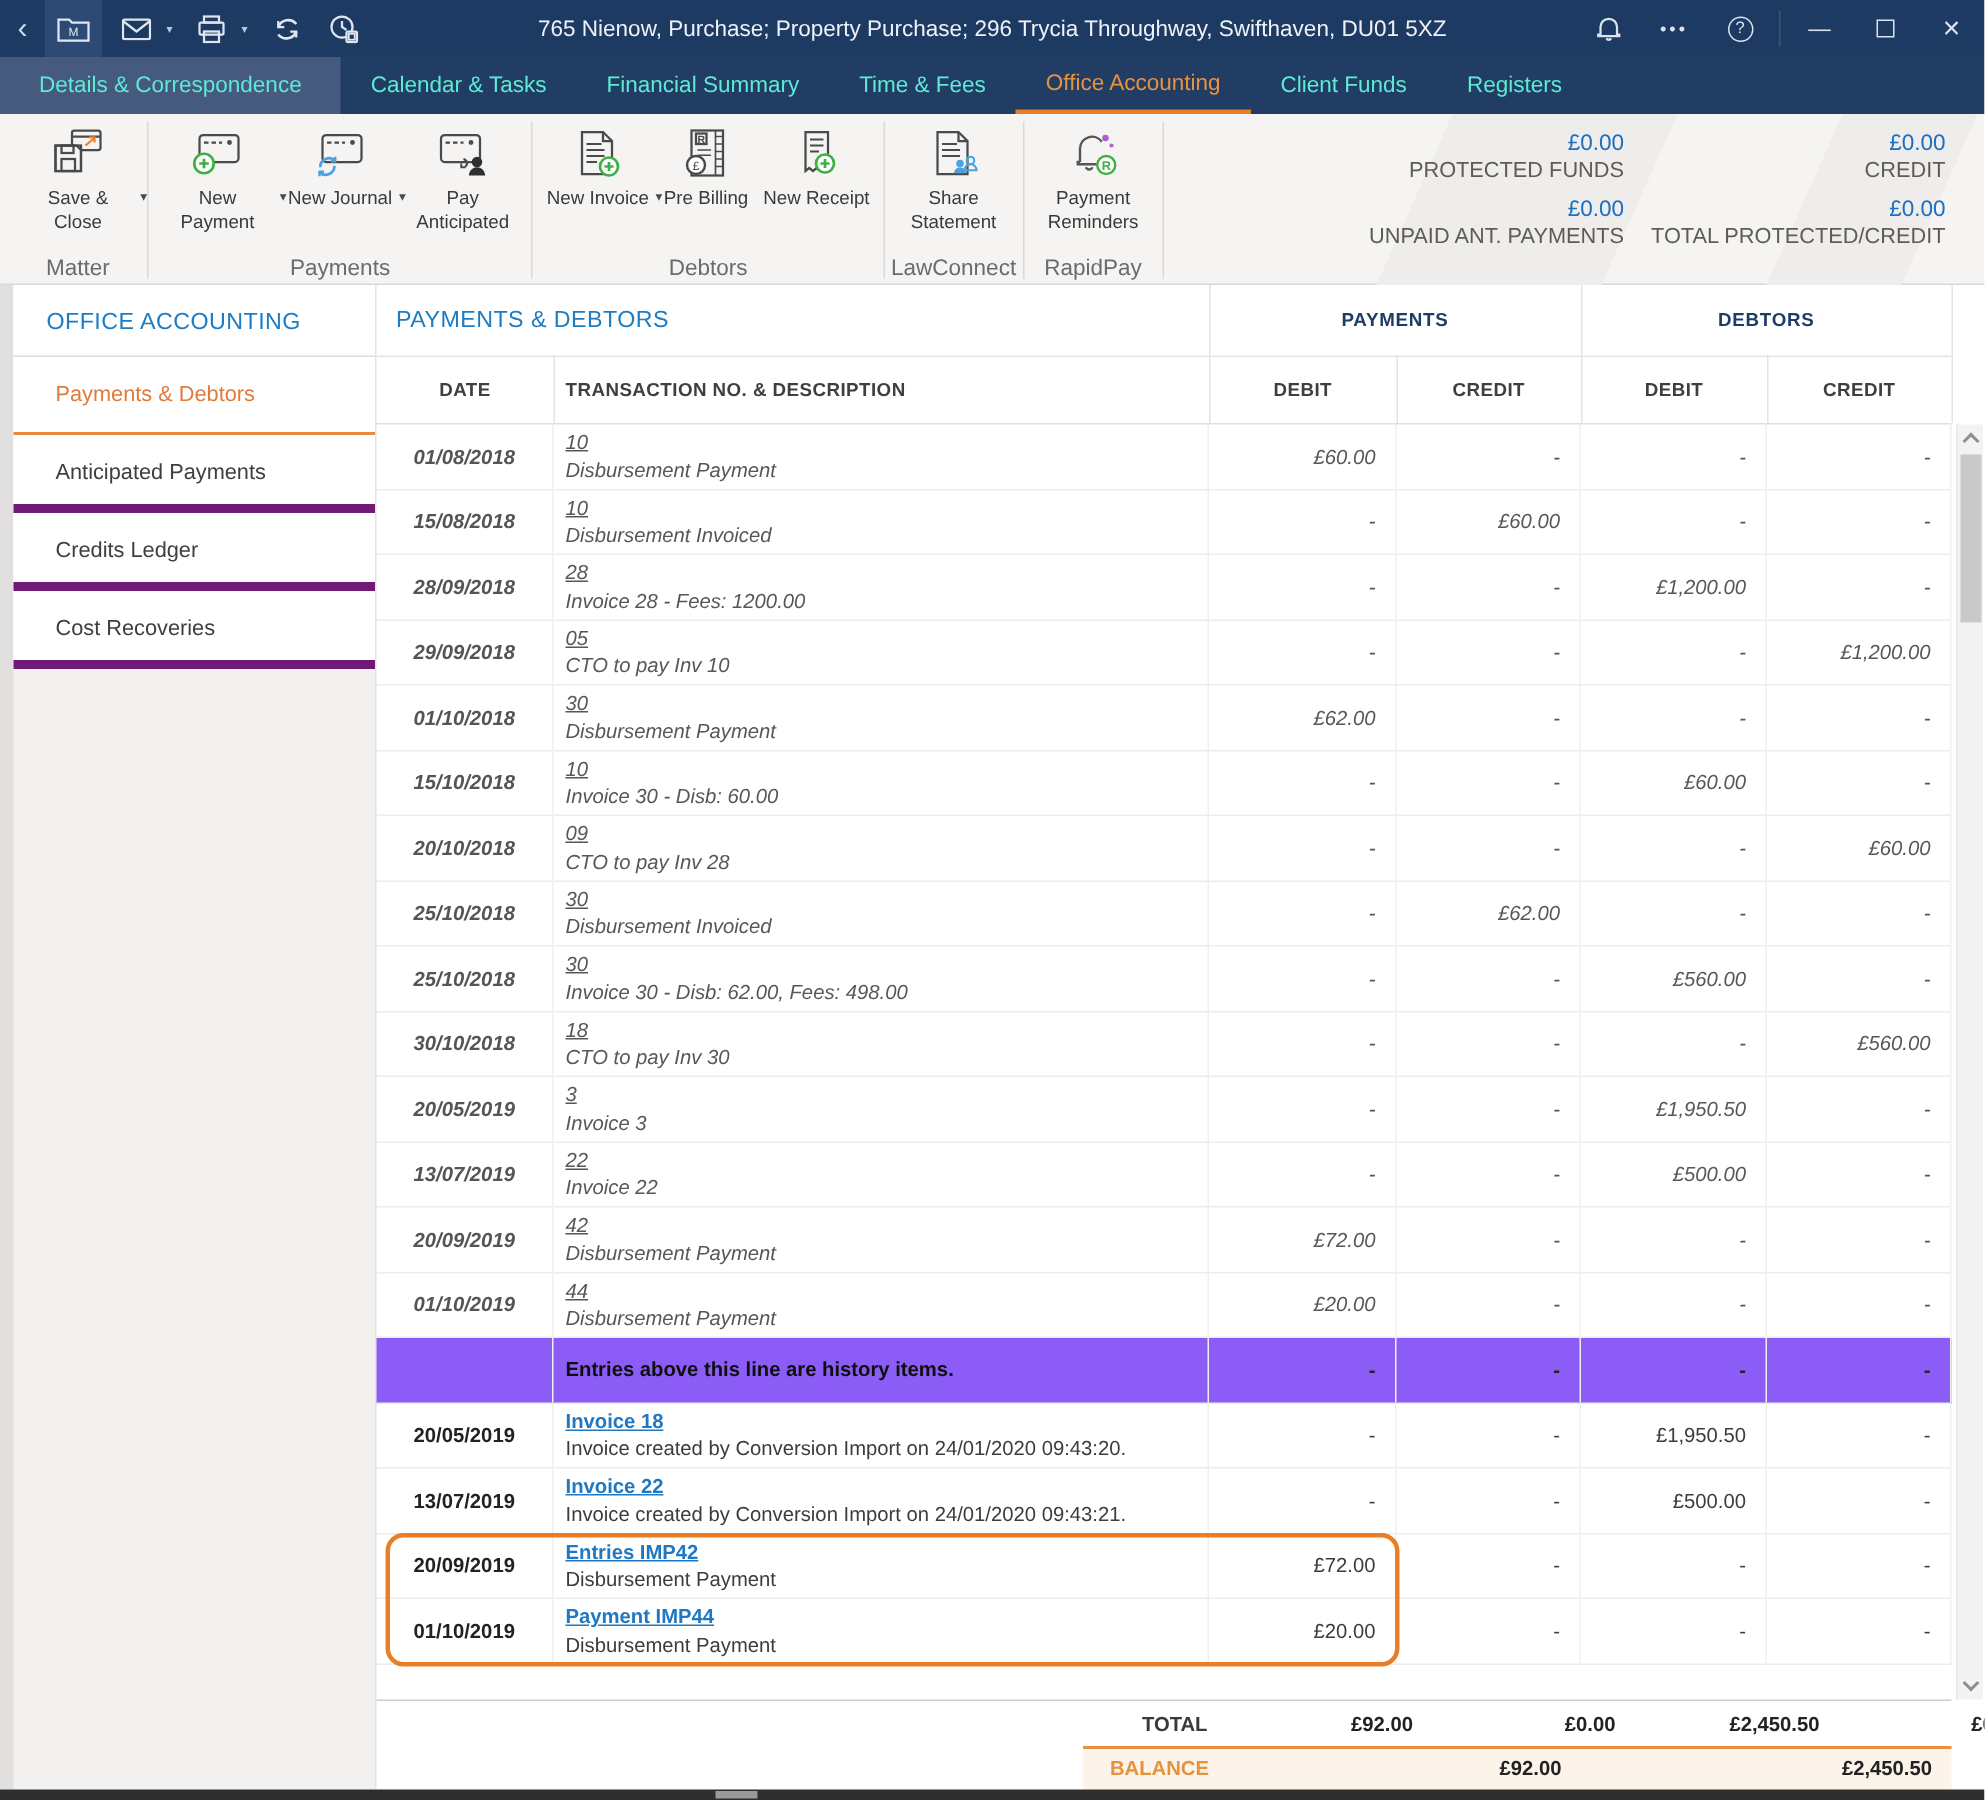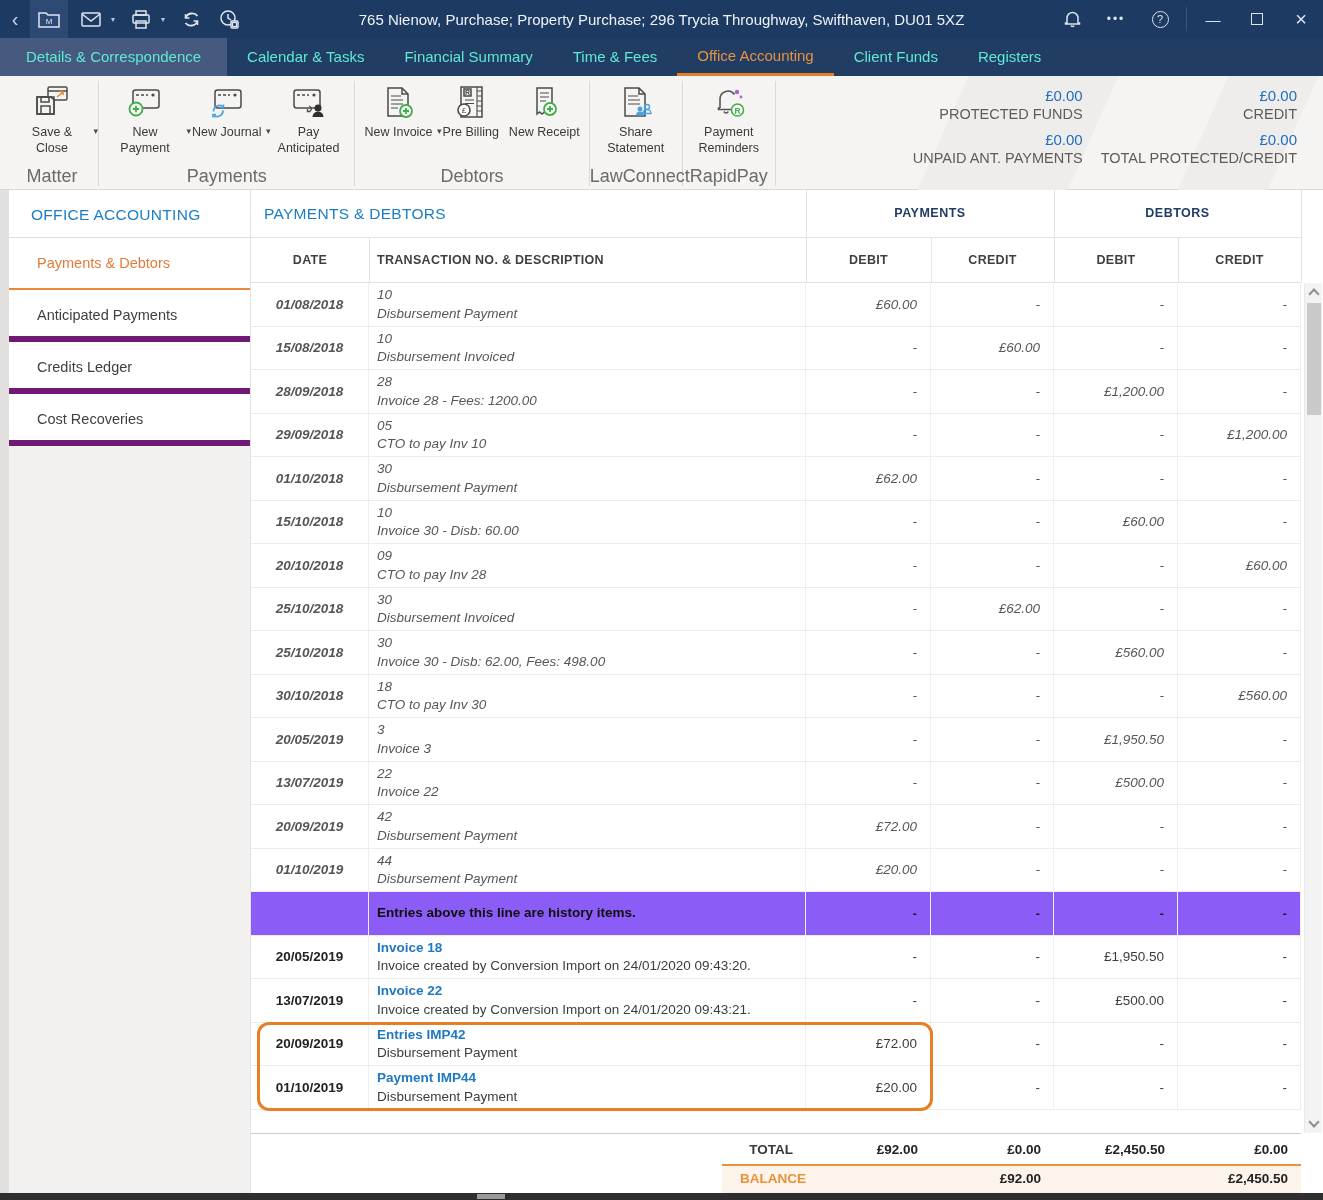--- a/index.html
+++ b/index.html
@@ -27,21 +27,21 @@
   .tab { height:38px; line-height:37px; padding:0 20px; font-size:15px; color:#5eead4; white-space:nowrap; }
   .tab.first { background:#46597f; padding:0 26px; }
   .tab.active { color:#e8923f; border-bottom:3px solid #e87f27; line-height:35px; }
 
   
   .ribbon { position:absolute; left:0; top:76px; width:1323px; height:114px; background:#f5f4f2; border-bottom:1px solid #d9d8d6; display:flex; padding-left:6px; }
   .wm { position:absolute; top:0; height:114px; background:#efedeb; transform:skewX(-24deg); }
   .wm1 { right:230px; width:150px; }
   .wm2 { right:30px; width:90px; }
   .rgroup { position:relative; display:flex; align-items:flex-start; padding:6px 4px 18px 4px; }
-  .glabel { position:absolute; bottom:2px; left:0; right:0; text-align:center; font-size:18px; color:#6b6b6b; }
+  .glabel { position:absolute; bottom:2px; left:0; right:0; text-align:center; font-size:15px; color:#6b6b6b; }
   .rsep { width:1px; background:#dcdad8; margin:5px 0 3px 0; }
   .rbtn { position:relative; display:flex; flex-direction:column; align-items:center; padding:2px 5px 0 5px; font-size:12.5px; color:#3a3a3a; text-align:center; line-height:1.25; }
   .rbtn svg { width:38px; height:38px; }
   .rbtn .lbl { margin-top:3px; max-width:74px; }
   .rcaret { position:absolute; right:-4px; top:44px; font-size:9px; color:#4a4a4a; }
 
   .rib-summary { position:absolute; right:26px; top:11px; display:grid; grid-template-columns:auto auto; column-gap:18px; row-gap:9px; text-align:right; }
   .sum-val { color:#1d6fc0; font-size:15px; }
   .sum-lbl { color:#5d5c5a; font-size:14.5px; margin-top:2px; }
 
@@ -81,36 +81,36 @@
   .rows { position:absolute; left:0; top:93px; width:1050px; }
   .trow { display:grid; grid-template-columns:118px 437px 125px 123px 124px 123px; height:43.5px; border-bottom:1px solid #ececec; font-size:13.5px; }
   .c { border-right:1px solid #efefef; display:flex; align-items:center; overflow:hidden; }
   .c.date { justify-content:center; font-weight:700; }
   .c.trans { padding-left:8px; flex-direction:column; align-items:flex-start; justify-content:center; gap:1px; line-height:1.3; }
   .c.amt { justify-content:flex-end; padding-right:13px; }
   .trow.history { font-style:italic; color:#575757; }
   .trow.history .date { color:#555; }
   .trow.current { color:#3c3c3c; }
   .trow.current .date { color:#222; }
-  .ref { display:block; }
+  .ref { display:block;text-decoration:underline; }
   .ref.link { color:#1f78c1; font-weight:700; font-style:normal; }
   .trow.separator { background:#8b5cf6; font-style:normal; }
   .trow.separator .sep-text { font-weight:700; color:#0f0f0f; }
   .trow.separator .amt { font-weight:700; color:#222; }
 
   .hl-box { position:absolute; left:6px; top:832px; width:676px; height:89px; border:3px solid #e87f27; border-radius:12px; pointer-events:none; }
 
   .vscroll { position:absolute; left:1053px; top:93px; width:18px; height:850px; background:#f3f3f3; border-left:1px solid #e8e8e8; }
   .chev { position:absolute; left:5px; width:8px; height:8px; border-left:2px solid #8f8f8f; border-top:2px solid #8f8f8f; }
   .chev.up { top:7px; transform:rotate(45deg); }
   .chev.down { bottom:7px; transform:rotate(225deg); }
   .vthumb { position:absolute; left:2px; top:20px; width:14px; height:112px; background:#c9c9c9; }
 
   .totals-block { position:absolute; left:0; top:943px; width:1050px; }
-  .total-row { display:grid; grid-template-columns:118px 437px 125px 123px 124px 123px; height:31px; align-items:center; border-top:1px solid #cdcdcd; font-size:13.5px; }
+  .total-row { display:grid; grid-template-columns:118px 437px 125px 123px 124px 123px; height:31px; align-items:center; border-top:1px solid #cdcdcd; font-size:13.5px;gap:12px; }
   .total-label { text-align:right; padding-right:13px; font-weight:700; color:#3a3a3a; }
   .tval { text-align:right; padding-right:13px; font-weight:700; color:#222; }
   .balance-row { position:relative; display:grid; grid-template-columns:118px 437px 125px 123px 124px 123px; height:29px; align-items:center; font-size:13.5px; }
   .balance-row::before { content:''; position:absolute; left:471px; right:0; top:0; bottom:0; background:#fcf4ea; border-top:2px solid #e8923f; }
   .bal-label { position:absolute; left:489px; color:#e8913c; font-weight:700; z-index:1; }
   .bval { text-align:right; padding-right:13px; font-weight:700; color:#222; z-index:1; }
   .bval.pc { grid-column:4; }
   .bval.dc { grid-column:6; }
 
   .bottom-strip { position:absolute; left:0; bottom:0; width:1323px; height:7px; background:#2e2e2e; }

